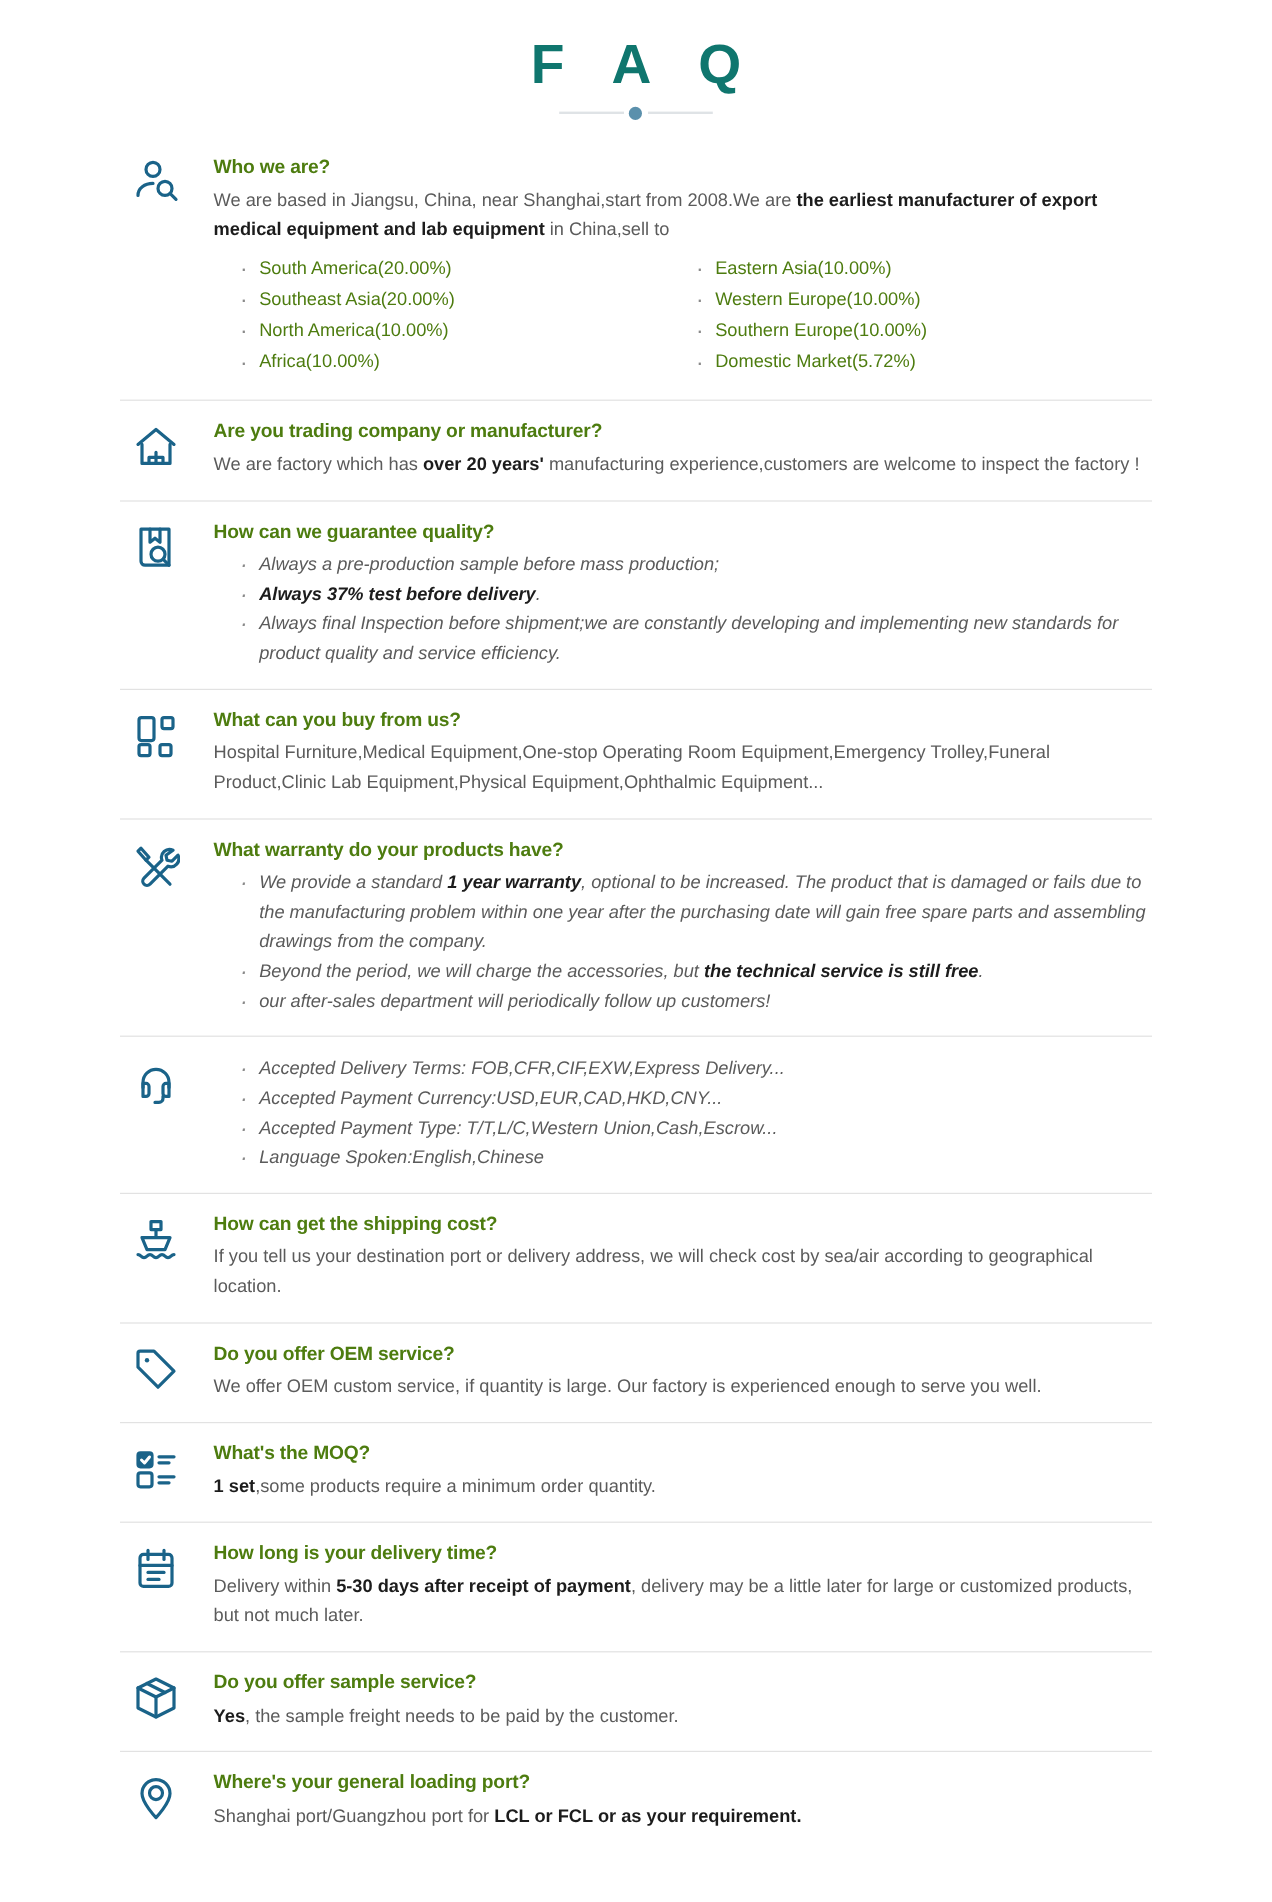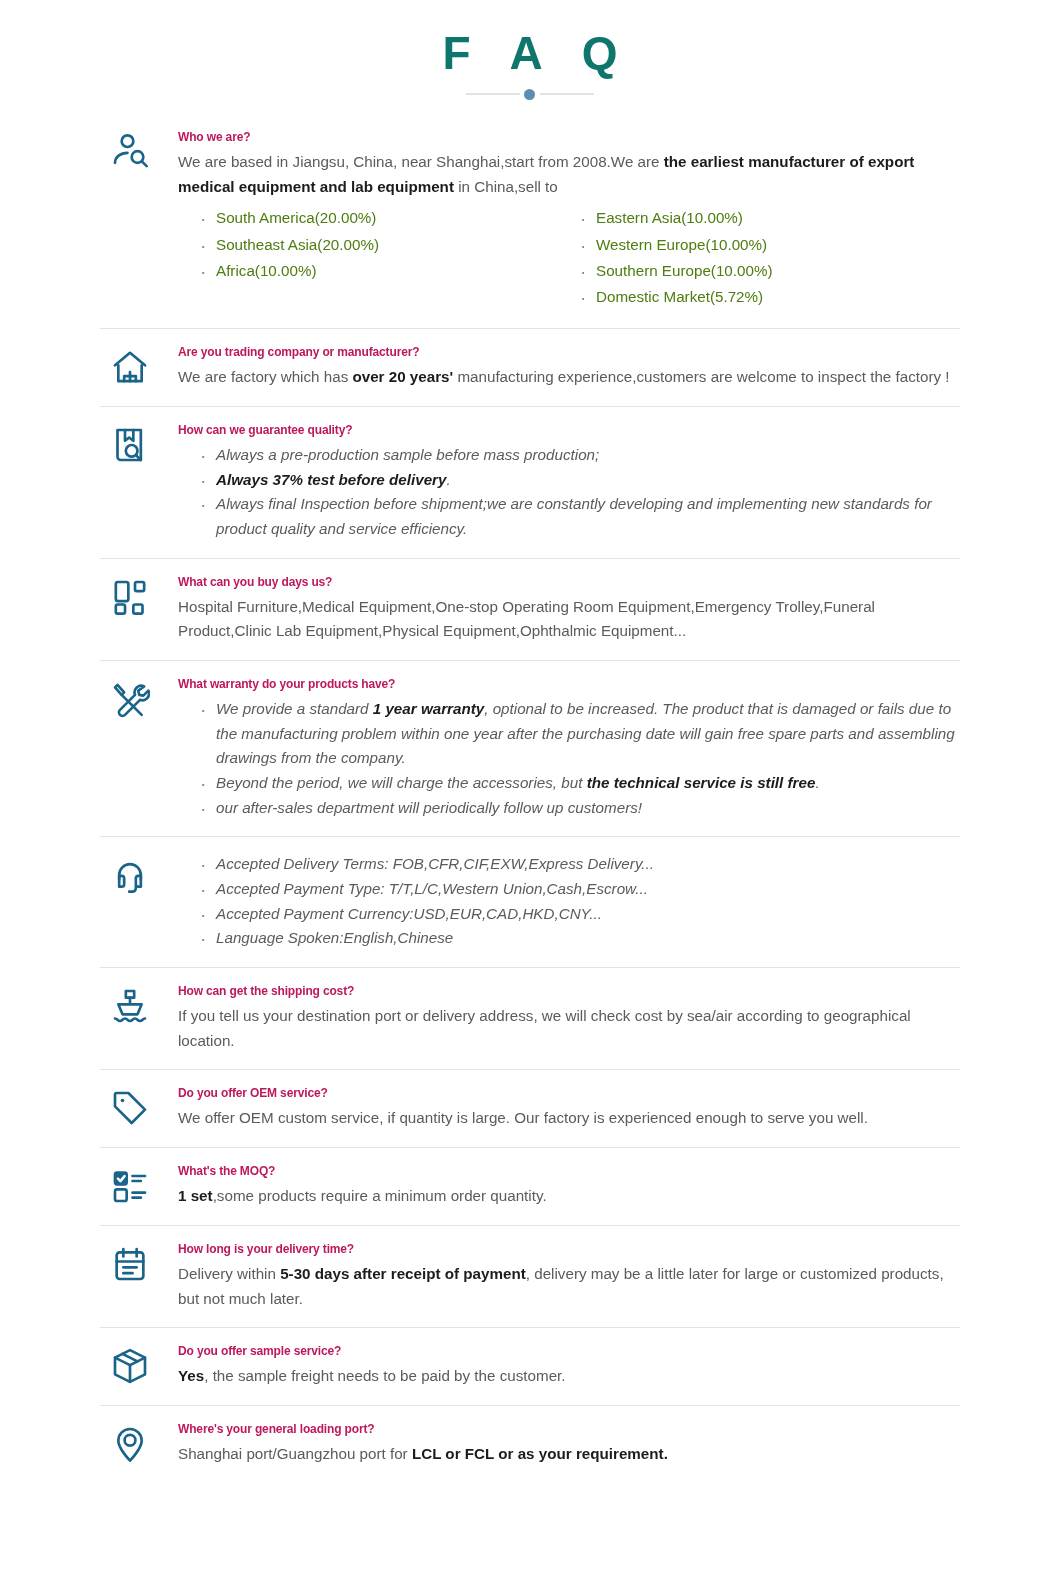--- a/index.html
+++ b/index.html
@@ -87,23 +87,23 @@
   }
   .faq-icon svg {
     display: block;
   }
   .faq-body {
     flex: 1 1 auto;
     min-width: 0;
     padding-top: 1px;
   }
   .faq-q {
-    font-size: 12px;
+    font-size: 16px;
     font-weight: 700;
-    color: #be185d;
+    color: #4d7c0f;
     line-height: 1.35;
     margin: 0 0 5px 0;
     letter-spacing: -0.15px;
   }
   .faq-a {
     font-size: 15.2px;
     line-height: 1.62;
     color: #5b5b5b;
     margin: 0;
   }
@@ -191,20 +191,21 @@
           </svg>
         </div>
         <div class="faq-body">
           <div class="faq-q">Who we are?</div>
           <p class="faq-a">We are based in Jiangsu, China, near Shanghai,start from 2008.We are <b>the earliest manufacturer of export medical equipment and lab equipment</b> in China,sell to</p>
           <div class="markets">
             <div class="col">
               <ul>
                 <li>South America(20.00%)</li>
                 <li>Southeast Asia(20.00%)</li>
+                <li>North America(10.00%)</li>
                 <li>Africa(10.00%)</li>
               </ul>
             </div>
             <div class="col">
               <ul>
                 <li>Eastern Asia(10.00%)</li>
                 <li>Western Europe(10.00%)</li>
                 <li>Southern Europe(10.00%)</li>
                 <li>Domestic Market(5.72%)</li>
               </ul>
@@ -247,21 +248,21 @@
       <div class="faq-item divided">
         <div class="faq-icon">
           <svg width="40" height="40" viewBox="0 0 48 48" fill="none" stroke="#1a6389" stroke-width="3.2" stroke-linecap="round" stroke-linejoin="round">
             <rect x="7" y="6" width="15" height="23" rx="2.5"></rect>
             <rect x="30" y="6" width="11" height="11" rx="2"></rect>
             <rect x="7" y="33" width="11" height="11" rx="2"></rect>
             <rect x="28" y="33" width="11" height="11" rx="2"></rect>
           </svg>
         </div>
         <div class="faq-body">
-          <div class="faq-q">What can you buy days us?</div>
+          <div class="faq-q">What can you buy from us?</div>
           <p class="faq-a">Hospital Furniture,Medical Equipment,One-stop Operating Room Equipment,Emergency Trolley,Funeral Product,Clinic Lab Equipment,Physical Equipment,Ophthalmic Equipment...</p>
         </div>
       </div>
       <div class="faq-item divided">
         <div class="faq-icon">
           <svg width="40" height="40" viewBox="0 0 48 48" fill="none" stroke="#1a6389" stroke-width="3.2" stroke-linecap="round" stroke-linejoin="round">
             <path d="M9 7l8 9-3 3-8-9 3-3z"></path>
             <path d="M14 19 38 43"></path>
             <path d="M41 9a8 8 0 0 0-11 10L12 37a4 4 0 0 0 6 6l18-18a8 8 0 0 0 10-11l-6 6-5-1-1-5 7-5z"></path>
           </svg>
@@ -280,22 +281,22 @@
           <svg width="40" height="40" viewBox="0 0 48 48" fill="none" stroke="#1a6389" stroke-width="3.2" stroke-linecap="round" stroke-linejoin="round">
             <path d="M11 29v-5a13 13 0 0 1 26 0v5"></path>
             <path d="M11 25h3a3 3 0 0 1 3 3v7a3 3 0 0 1-3 3h-3z"></path>
             <path d="M37 25h-3a3 3 0 0 0-3 3v7a3 3 0 0 0 3 3h3z"></path>
             <path d="M31 38v2a4 4 0 0 1-4 4h-4"></path>
           </svg>
         </div>
         <div class="faq-body">
           <ul class="bullets">
             <li>Accepted Delivery Terms: FOB,CFR,CIF,EXW,Express Delivery...</li>
+            <li>Accepted Payment Currency:USD,EUR,CAD,HKD,CNY...</li>
             <li>Accepted Payment Type: T/T,L/C,Western Union,Cash,Escrow...</li>
-            <li>Accepted Payment Currency:USD,EUR,CAD,HKD,CNY...</li>
             <li>Language Spoken:English,Chinese</li>
           </ul>
         </div>
       </div>
       <div class="faq-item divided">
         <div class="faq-icon">
           <svg width="40" height="40" viewBox="0 0 48 48" fill="none" stroke="#1a6389" stroke-width="3.2" stroke-linecap="round" stroke-linejoin="round">
             <rect x="19" y="6" width="10" height="8"></rect>
             <path d="M24 14v6"></path>
             <path d="M10 22h28l-5 12H15l-5-12z"></path>

